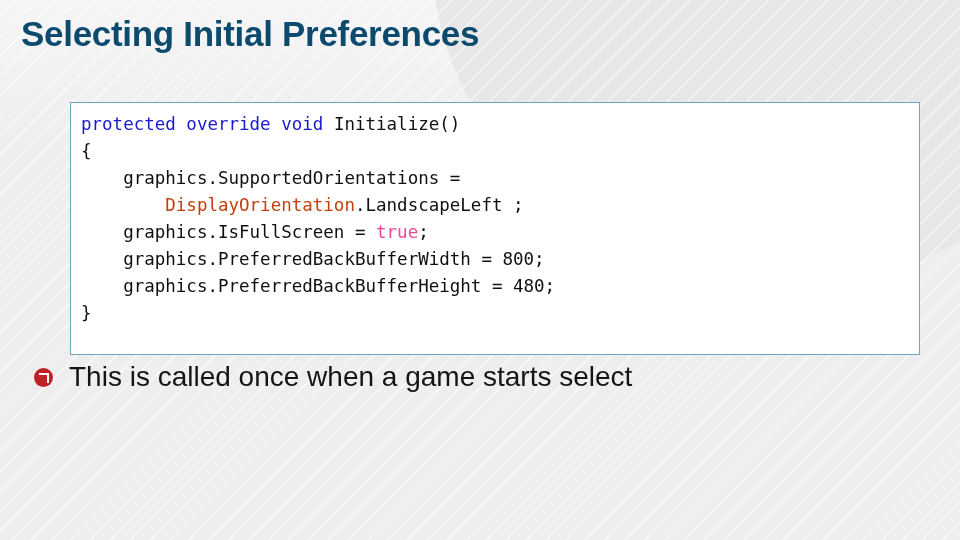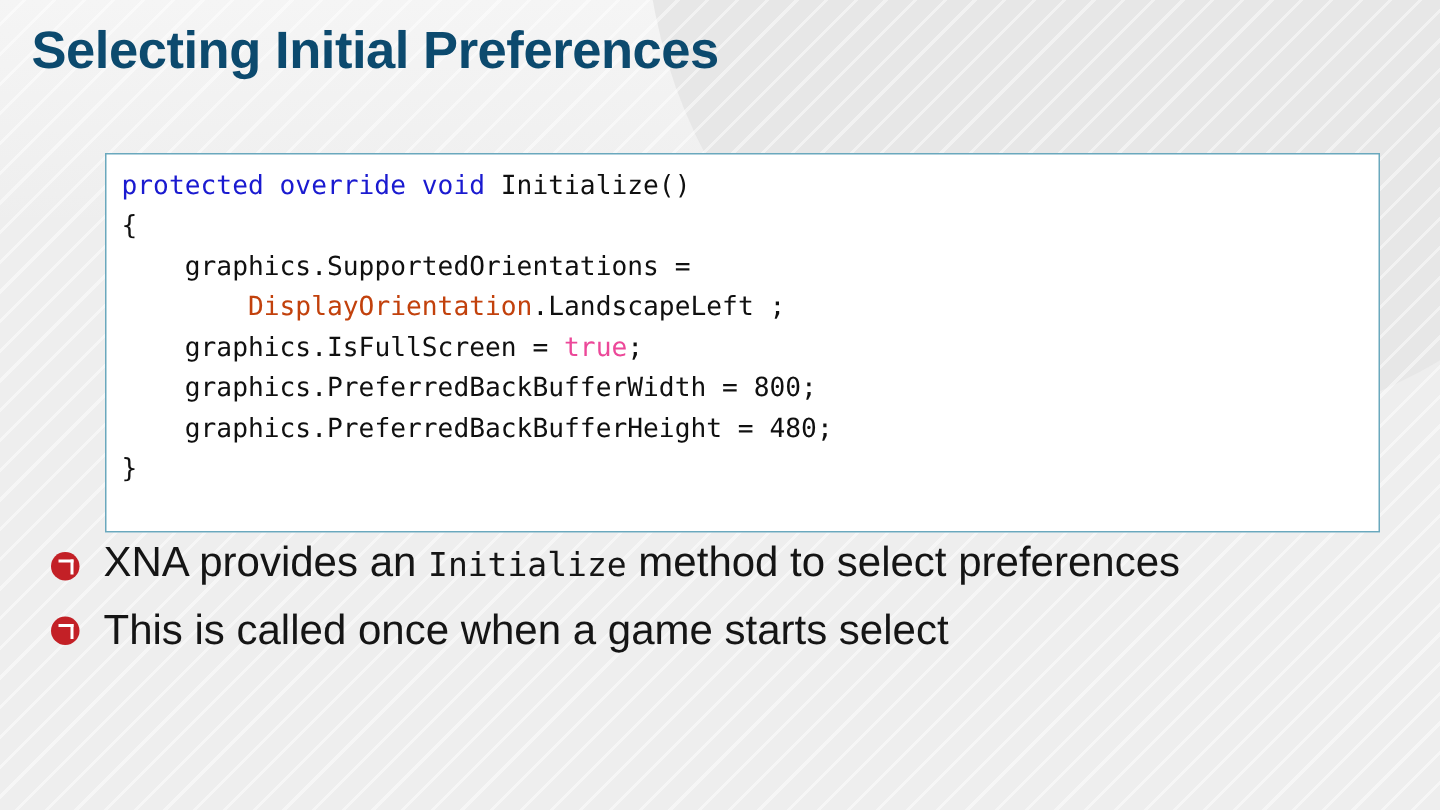--- a/index.html
+++ b/index.html
@@ -149,21 +149,17 @@
 
   <div class="title">Selecting Initial Preferences</div>
 
   <div class="code-box">
     <div class="code" id="code-render"><span class="ln"><span class="kw">protected override void </span><span class="plain">Initialize()</span></span><span class="ln"><span class="plain">{</span></span><span class="ln"><span>    </span><span class="plain">graphics.SupportedOrientations =</span></span><span class="ln"><span>        </span><span class="type">DisplayOrientation</span><span class="plain">.LandscapeLeft ;</span></span><span class="ln"><span>    </span><span class="plain">graphics.IsFullScreen = </span><span class="lit">true</span><span class="plain">;</span></span><span class="ln"><span>    </span><span class="plain">graphics.PreferredBackBufferWidth = 800;</span></span><span class="ln"><span>    </span><span class="plain">graphics.PreferredBackBufferHeight = 480;</span></span><span class="ln"><span class="plain">}</span></span></div>
   </div>
 
   <div class="bullets" id="bullets-render">
       <div class="bullet-row">
         <span class="bullet-icon"></span>
-        <span class="bullet-text"><span>XNA provides an </span><span class="mono">Initialize</span><span> method to select preferences</span></span>
-      </div>
-      <div class="bullet-row">
-        <span class="bullet-icon"></span>
         <span class="bullet-text"><span>This is called once when a game starts select</span></span>
       </div>
     </div>
 
 </div>
 
 </body></html>

